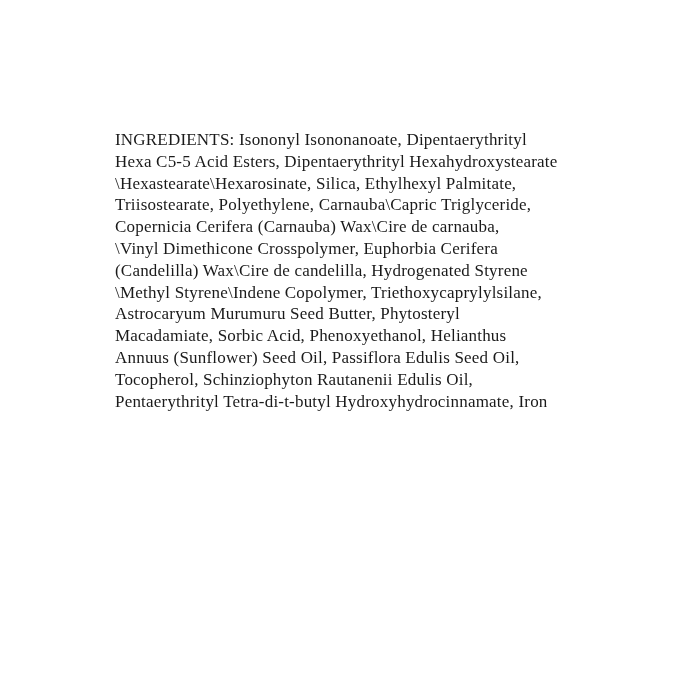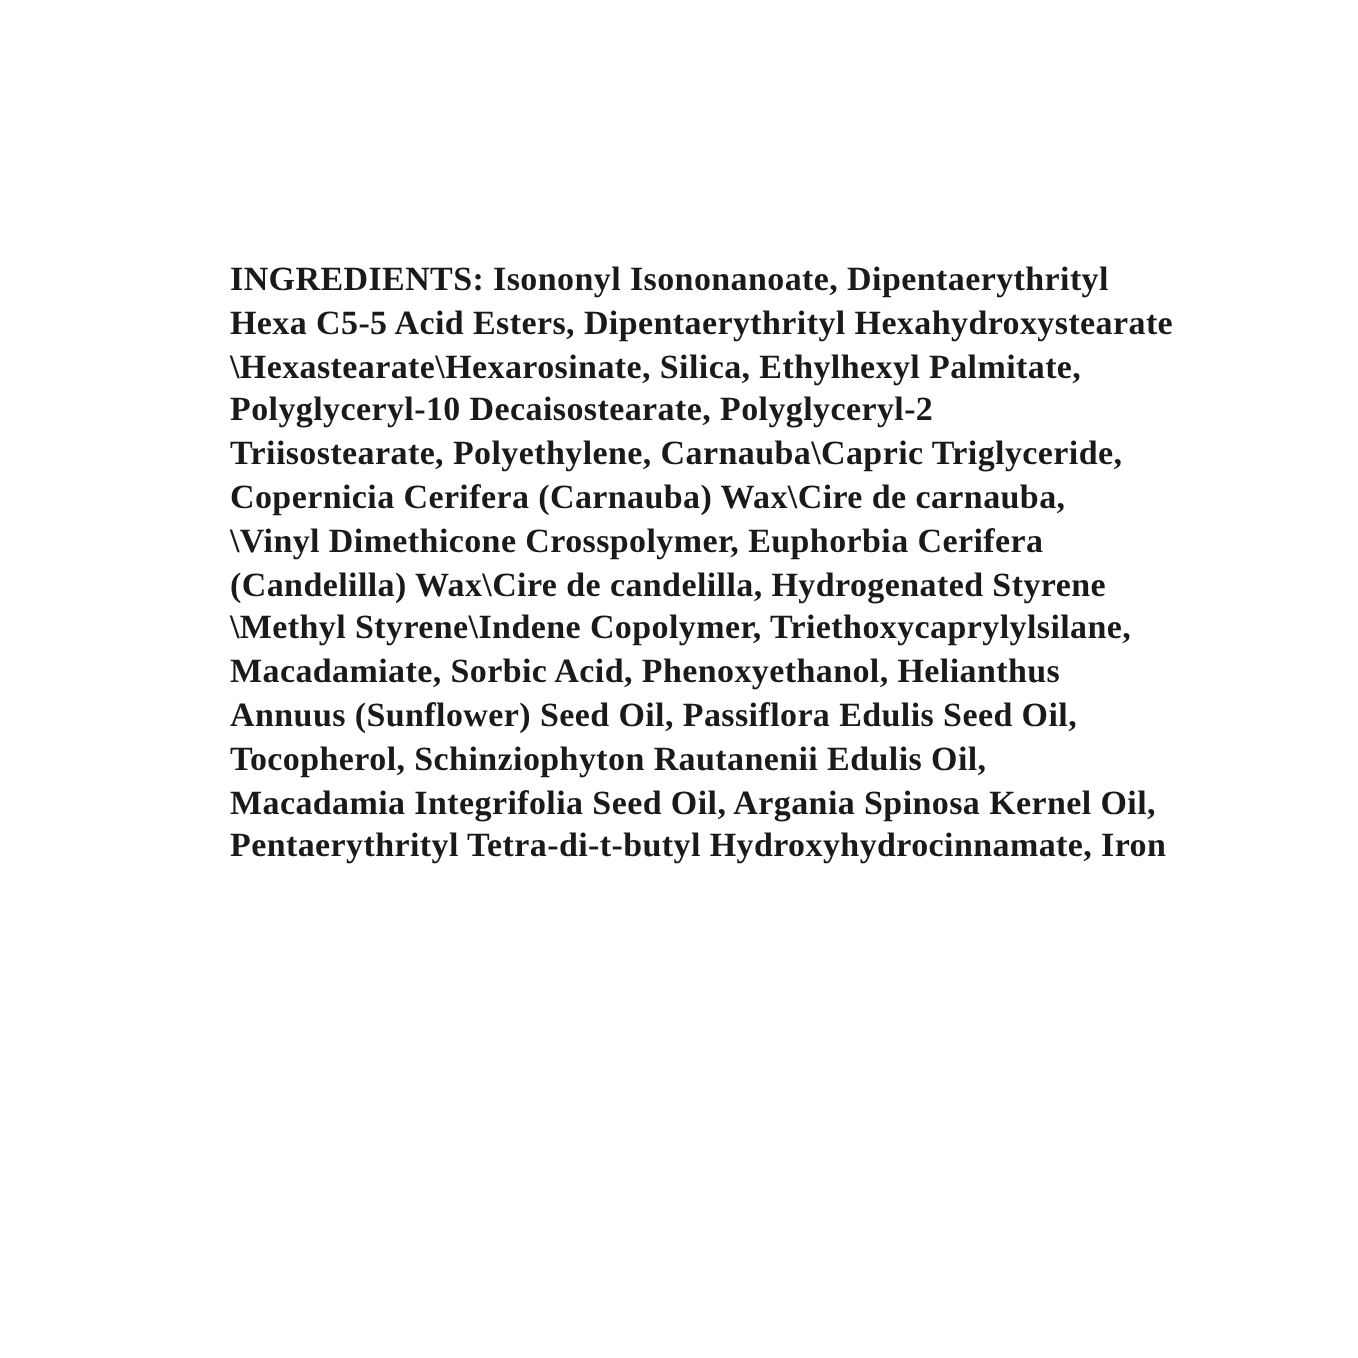--- a/index.html
+++ b/index.html
@@ -16,39 +16,37 @@
   }
   .ingredients-block {
     position: absolute;
     left: 115px;
     top: 129px;
     font-family: "Liberation Serif", "DejaVu Serif", serif;
     font-size: 17px;
     line-height: 21.8px;
     color: #1a1a1a;
     letter-spacing: 0.2px;
-    font-weight: bold;
   }
   .ingredients-line {
     white-space: nowrap;
   }
 </style>
 </head>
 <body>
 
 <div class="canvas">
   <div class="ingredients-block">
     <div class="ingredients-line">INGREDIENTS: Isononyl Isononanoate, Dipentaerythrityl</div>
     <div class="ingredients-line">Hexa C5-5 Acid Esters, Dipentaerythrityl Hexahydroxystearate</div>
     <div class="ingredients-line">\Hexastearate\Hexarosinate, Silica, Ethylhexyl Palmitate,</div>
-    <div class="ingredients-line">Polyglyceryl-10 Decaisostearate, Polyglyceryl-2</div>
     <div class="ingredients-line">Triisostearate, Polyethylene, Carnauba\Capric Triglyceride,</div>
     <div class="ingredients-line">Copernicia Cerifera (Carnauba) Wax\Cire de carnauba,</div>
     <div class="ingredients-line">\Vinyl Dimethicone Crosspolymer, Euphorbia Cerifera</div>
     <div class="ingredients-line">(Candelilla) Wax\Cire de candelilla, Hydrogenated Styrene</div>
     <div class="ingredients-line">\Methyl Styrene\Indene Copolymer, Triethoxycaprylylsilane,</div>
+    <div class="ingredients-line">Astrocaryum Murumuru Seed Butter, Phytosteryl</div>
     <div class="ingredients-line">Macadamiate, Sorbic Acid, Phenoxyethanol, Helianthus</div>
     <div class="ingredients-line">Annuus (Sunflower) Seed Oil, Passiflora Edulis Seed Oil,</div>
     <div class="ingredients-line">Tocopherol, Schinziophyton Rautanenii Edulis Oil,</div>
-    <div class="ingredients-line">Macadamia Integrifolia Seed Oil, Argania Spinosa Kernel Oil,</div>
     <div class="ingredients-line">Pentaerythrityl Tetra-di-t-butyl Hydroxyhydrocinnamate, Iron</div>
   </div>
 </div>
 
 </body></html>

